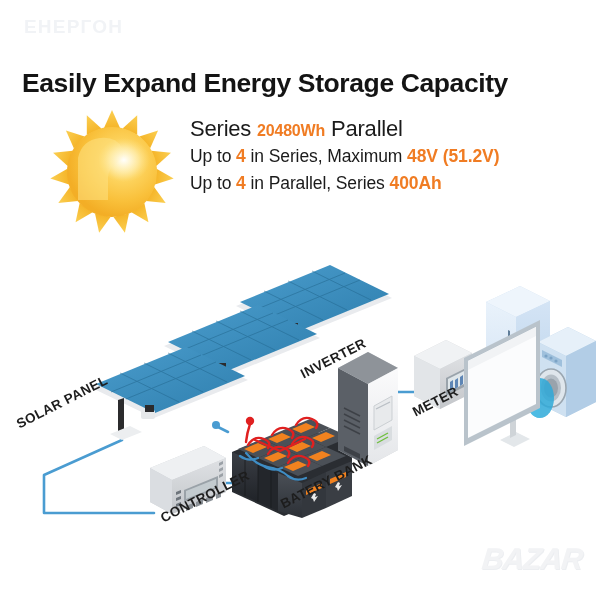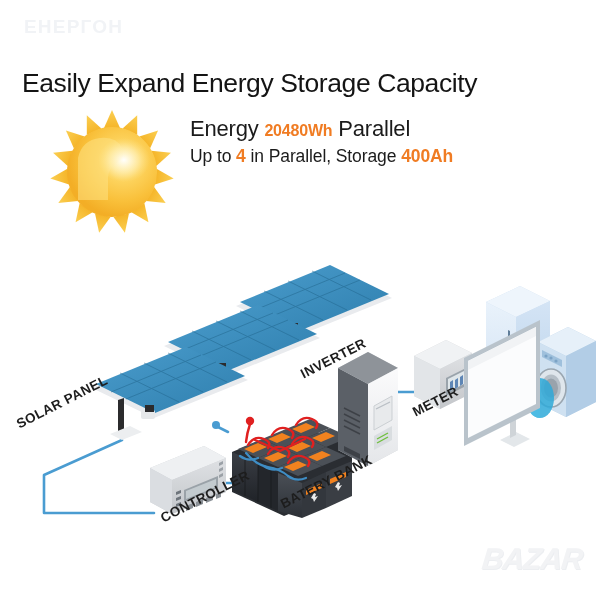--- a/index.html
+++ b/index.html
@@ -25,21 +25,21 @@
     color:#f2f3f5;
     font-style:italic;
     transform:skewX(-6deg);
     user-select:none;
     text-shadow:1px 1px 0 #eceef1;
   }
 
   
   .headline {
     position:absolute; left:22px; top:68px;
-    font-size:26.5px; font-weight:400; color:#141414;
+    font-size:26.5px; font-weight:700; color:#141414;
     letter-spacing:-0.4px;
     white-space:nowrap;
   }
 
   
   .specs { position:absolute; left:190px; top:115px; }
   .spec-line-1 { font-size:22px; color:#1b1b1b; font-weight:400; letter-spacing:-0.2px; line-height:1.28; }
   .spec-line-2, .spec-line-3 {
     font-size:17.5px; color:#1b1b1b; font-weight:400; letter-spacing:-0.1px; line-height:1.55;
   }
@@ -145,24 +145,27 @@
       </g>
       <circle r="45" fill="url(#sunBody)"></circle>
       <path d="M-34,-14 q4,-18 22,-20 q16,-2 22,10 q4,9 -4,14 q-10,6 -10,16 l0,22 l-30,0 Z" fill="#fde183" opacity=".55"></path>
       <ellipse cx="12" cy="-12" rx="26" ry="22" fill="url(#sunGlow)"></ellipse>
     </g>
   </svg>
 </div>
 
 <div class="specs">
   <div class="spec-line-1">
-    <span>Energy </span><span class="hl">20480Wh</span><span> Parallel</span>
+    <span>Series </span><span class="hl">20480Wh</span><span> Parallel</span>
+  </div>
+  <div class="spec-line-2">
+    <span>Up to </span><span class="hl">4</span><span> in Series, Maximum </span><span class="hl">48V (51.2V)</span>
   </div>
   <div class="spec-line-3">
-    <span>Up to </span><span class="hl">4</span><span> in Parallel, Storage </span><span class="hl">400Ah</span>
+    <span>Up to </span><span class="hl">4</span><span> in Parallel, Series </span><span class="hl">400Ah</span>
   </div>
 </div>
 
 <div class="stage">
 <svg width="600" height="360" viewBox="0 0 600 360" aria-hidden="true">
   <defs>
     <linearGradient id="pnlFace" x1="0" y1="0" x2="1" y2="1">
       <stop offset="0%" stop-color="#4a9ccc"></stop>
       <stop offset="100%" stop-color="#2f7fae"></stop>
     </linearGradient>

